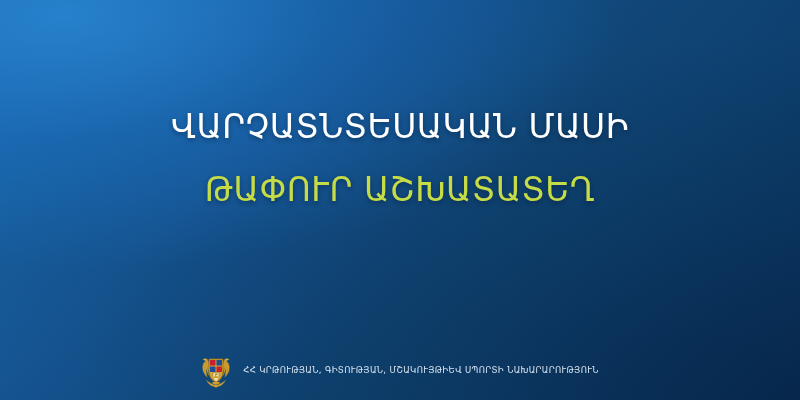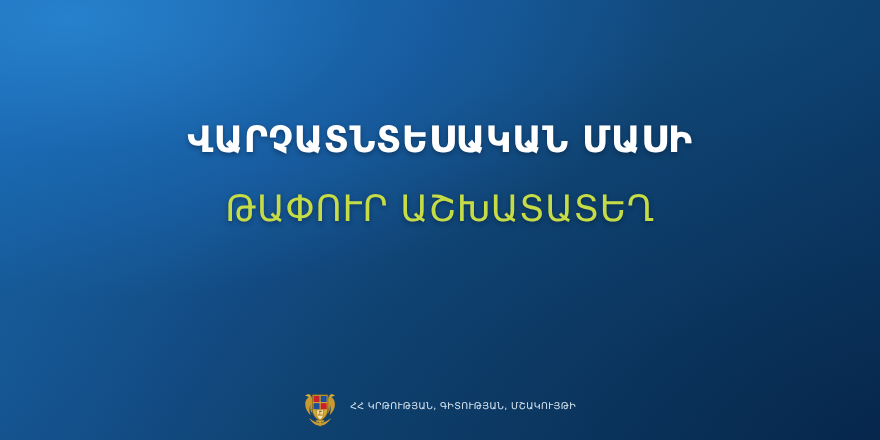--- a/index.html
+++ b/index.html
@@ -47,21 +47,20 @@
     font-size: 33px;
     line-height: 45px;
     letter-spacing: 0.5px;
     font-weight: 400;
     white-space: nowrap;
   }
 
   .headline-line.white {
     color: #ffffff;
     text-shadow: 0 2px 5px rgba(3, 22, 46, 0.45);
-    font-weight: bold;
   }
 
   .headline-line.accent {
     color: #c6dc46;
     text-shadow: 0 2px 5px rgba(3, 22, 46, 0.45);
   }
 
   .headline-line.spaced {
     margin-top: 18px;
   }
@@ -133,17 +132,18 @@
       <path d="M25 52 L29 45 L32 50 L34 47 L35 52 Z" fill="#c99a2e"></path>
       <rect x="28" y="43" width="5" height="2.4" rx="0.8" fill="#8e6a16"></rect>
 
       <path d="M22 60 L38 60 L36 64 L24 64 Z" fill="#c99a2e"></path>
       <rect x="28.5" y="62" width="3" height="9" fill="#d9ab3a"></rect>
       <path d="M10 56 C18 62 24 65 30 66 C36 65 42 62 50 56 C44 66 37 70 30 70 C23 70 16 66 10 56 Z" fill="#c99a2e"></path>
     </svg>
 
     <div class="ministry">
       <span class="ministry-line">ՀՀ ԿՐԹՈՒԹՅԱՆ, ԳԻՏՈՒԹՅԱՆ, ՄՇԱԿՈՒՅԹԻ</span>
+      <span class="ministry-line">ԵՎ ՍՊՈՐՏԻ ՆԱԽԱՐԱՐՈՒԹՅՈՒՆ</span>
     </div>
 
   </div>
 
 </div>
 
 </body></html>

